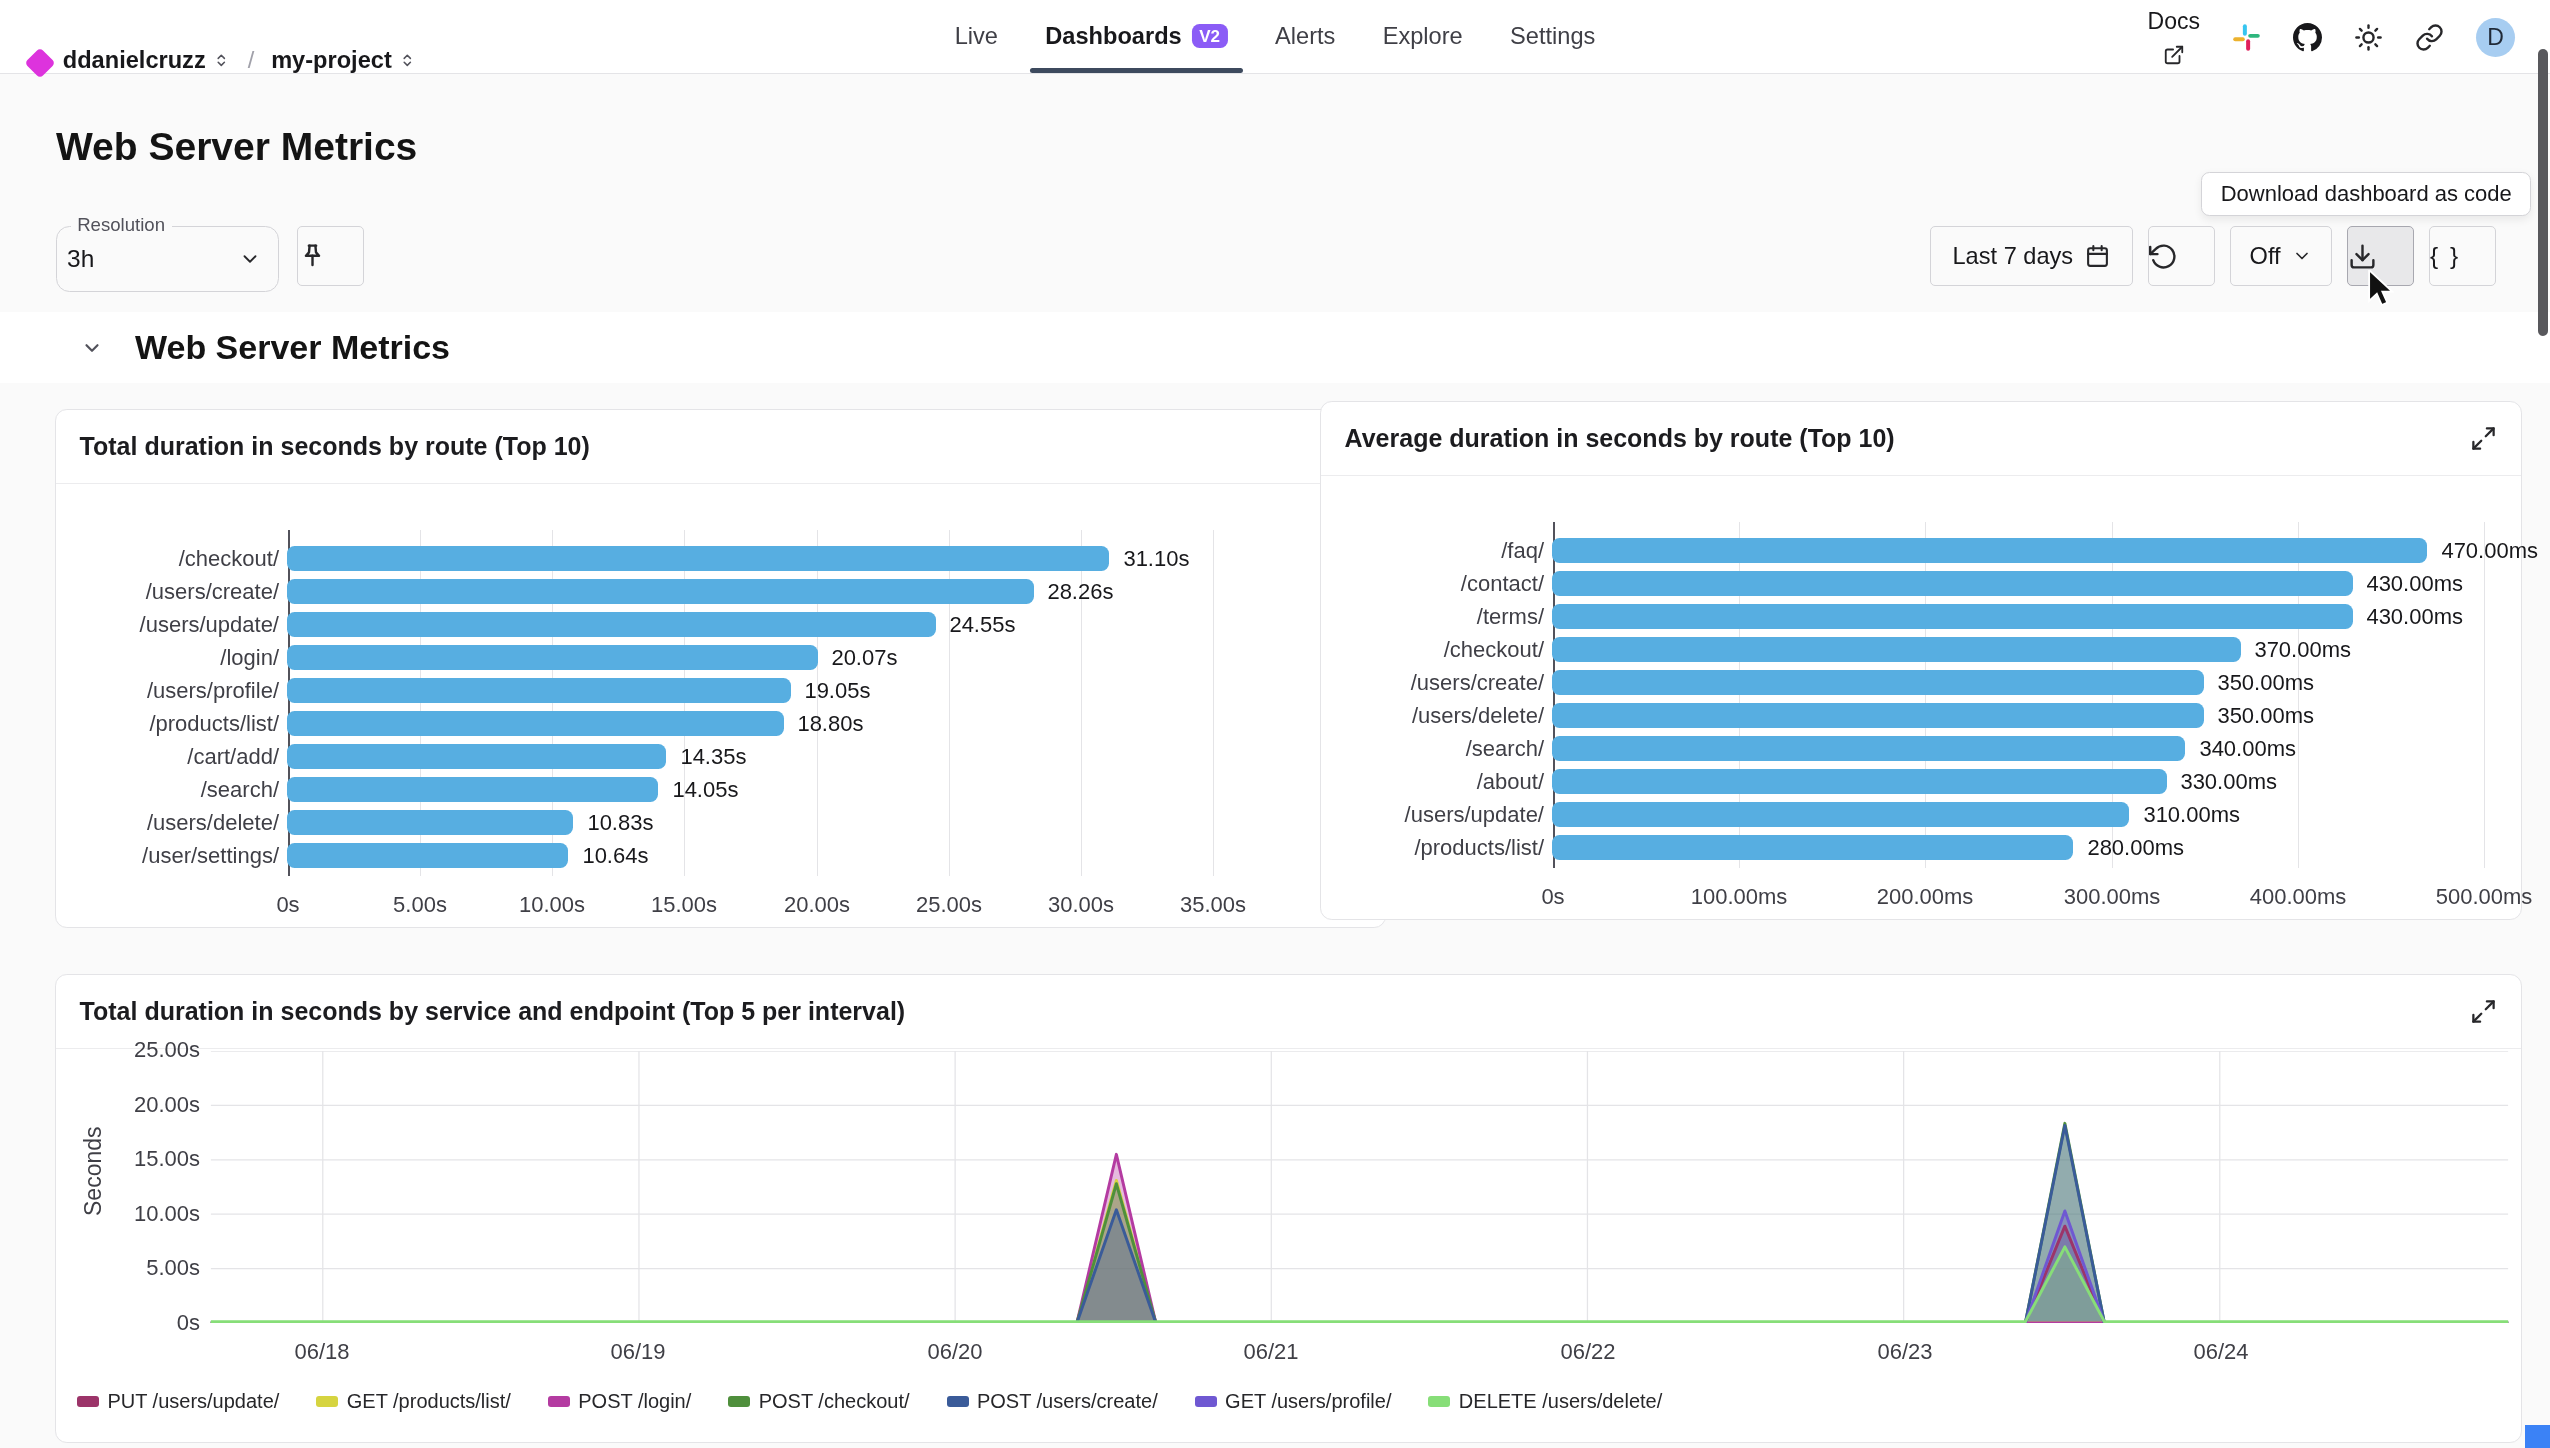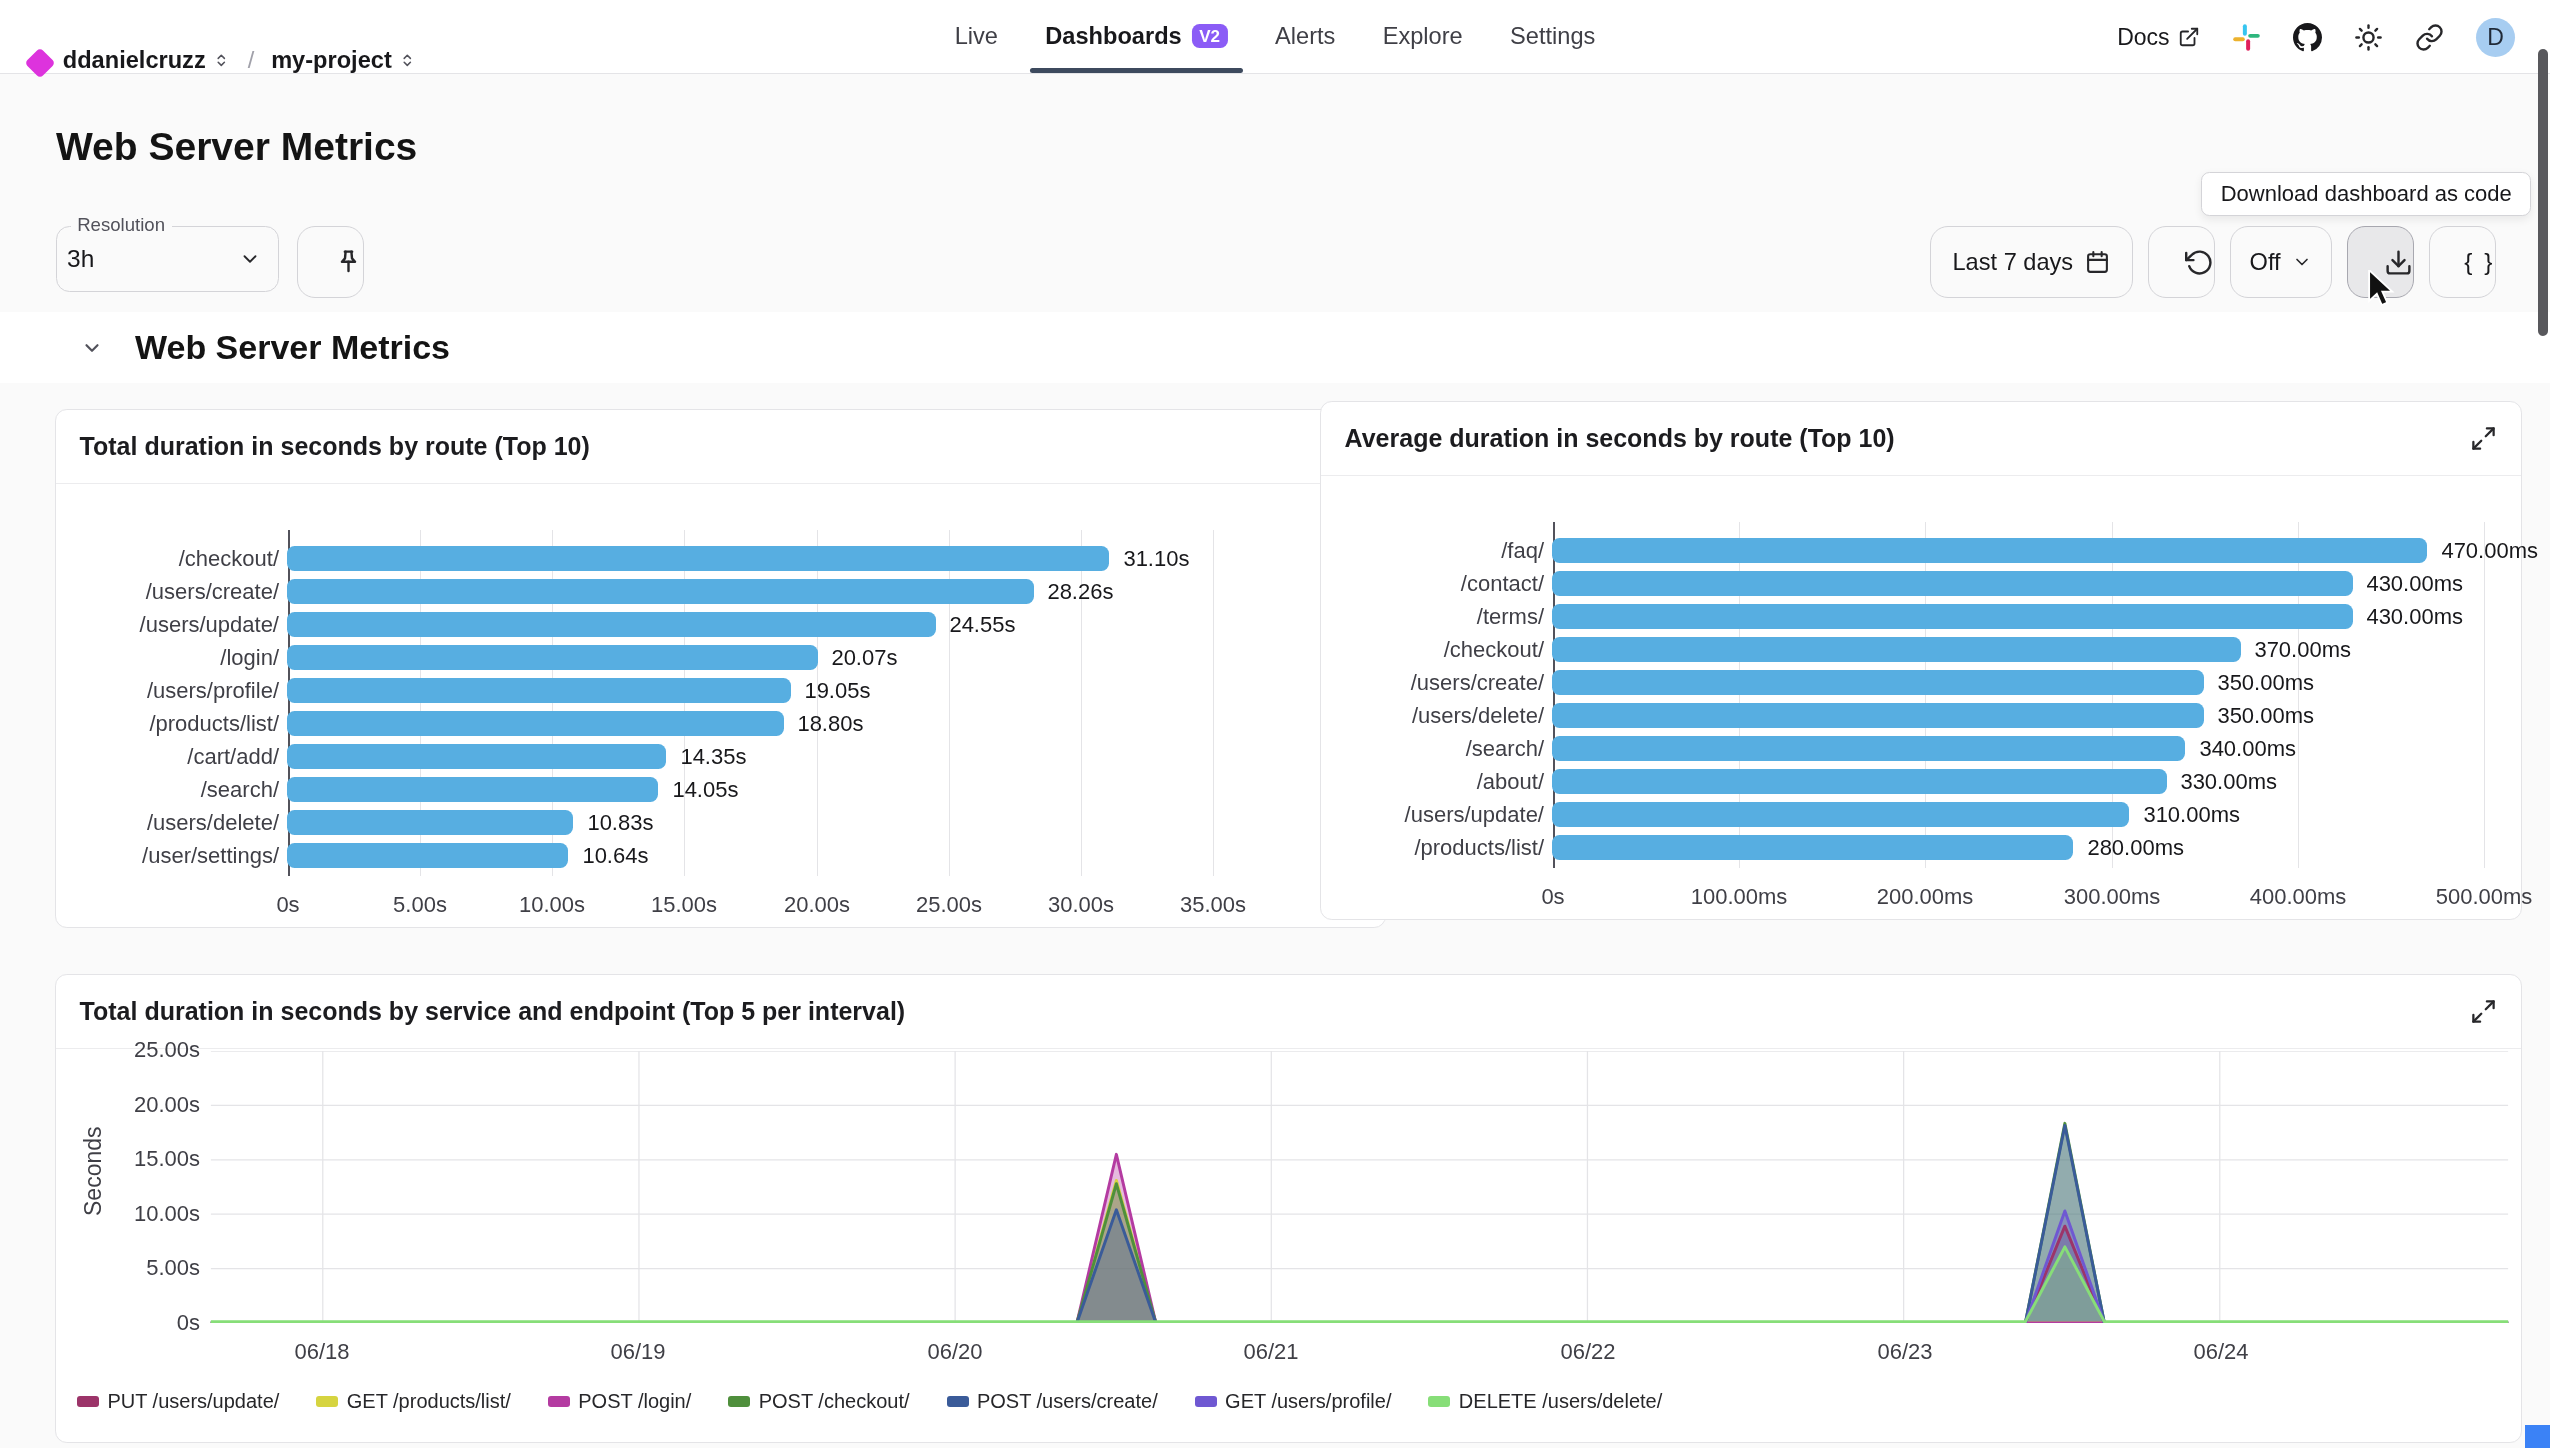--- a/index.html
+++ b/index.html
@@ -12,36 +12,36 @@
   .logo-diamond { width:22px; height:22px; background:#DD33DD; transform:rotate(45deg); border-radius:4.2px; }
   .crumb { font-size:23.6px; font-weight:700; color:#18181b; display:flex; align-items:center; gap:6.7px; cursor:pointer; }
   .crumb svg { width:18.6px; height:18.6px; stroke:#52525b; }
   .crumb-sep { font-size:23.6px; color:#a1a1aa; margin:0 5px; font-weight:400; }
   .nav-tabs { position:absolute; left:50%; transform:translateX(-50%); bottom:0; height:74px; display:flex; gap:44px; align-items:center; }
   .tab { position:relative; height:74px; display:flex; align-items:center; font-size:23.6px; color:#3f3f46; cursor:pointer; padding:0 1.7px; }
   .tab.active { font-weight:700; color:#18181b; }
   .tab.active::after { content:""; position:absolute; left:-13.5px; right:-13.5px; bottom:0; height:5px; border-radius:2.5px; background:#3D4A5E; }
   .badge { margin-left:10px; background:#8b5cf6; color:#fff; font-size:17px; font-weight:700; padding:3.4px 7.6px; border-radius:7.6px; line-height:1; }
   .nav-right { position:absolute; right:35px; top:0; height:74px; display:flex; align-items:center; gap:32px; }
-  .docs-link { display:flex; align-items:center; gap:8.4px; font-size:23px; color:#18181b; cursor:pointer; }
+  .docs-link { display:flex; align-items:center; gap:8.4px; font-size:23px; color:#18181b; cursor:pointer;flex-direction:column; }
   .nav-icon { width:29px; height:29px; display:block; cursor:pointer; }
   .avatar { width:39px; height:39px; border-radius:50%; background:#A7CDF1; display:flex; align-items:center; justify-content:center; font-size:23px; font-weight:500; color:#1f2937; cursor:pointer; }
 
   
   .scroll-thumb { position:absolute; right:2.5px; top:49px; width:10px; height:287px; background:#58585c; border-radius:5px; z-index:50; }
   .blue-corner { position:absolute; right:0; bottom:0; width:25px; height:23.6px; background:#3B82F6; z-index:50; }
 
   
   .page-title { position:absolute; left:56px; top:125px; font-size:39px; font-weight:700; color:#141414; }
 
   
   .select-field { position:absolute; left:56px; top:226px; width:223px; height:66px; border:1.7px solid #d4d4d8; border-radius:13.5px; display:flex; align-items:center; justify-content:space-between; padding:0 17px 0 10px; cursor:pointer; background:#fafafa; }
   .select-field .legend { position:absolute; top:-12.7px; left:13.5px; font-size:18.6px; color:#52525b; background:#fafafa; padding:0 6.7px; }
   .select-field .value { font-size:24.5px; color:#18181b; }
-  .icon-btn, .btn { height:72px; border:1.7px solid #d4d4d8; border-radius:18px; background:#fafafa; display:flex; align-items:center; justify-content:flex-end; gap:11.8px; font-size:23.6px; color:#18181b; cursor:pointer; }
+  .icon-btn, .btn { height:60px; border:1.7px solid #d4d4d8; border-radius:5px; background:#fafafa; display:flex; align-items:center; justify-content:flex-start; gap:11.8px; font-size:23.6px; color:#18181b; cursor:pointer; }
   .pin-btn { position:absolute; left:297px; top:226px; width:67px; }
   .toolbar-right { position:absolute; right:54px; top:226px; display:flex; gap:15px; }
   .toolbar-right .icon-btn { width:67px; }
   .btn.range { padding:0 22px; }
   .btn.live { padding:0 18.6px; }
   .icon-btn.hovered { background:#e8e8ea; border-color:#a8a8b0; }
   .braces { font-size:24.5px; letter-spacing:2.5px; font-weight:400; }
   .ui-icon { stroke:#27272a; fill:none; stroke-width:2; stroke-linecap:round; stroke-linejoin:round; }
 
   .tooltip { position:absolute; top:172px; right:18.6px; height:44px; line-height:42px; background:#fff; border:1.3px solid #d4d4d8; border-radius:8.4px; padding:0 18.6px; font-size:22px; color:#18181b; box-shadow:0 3.4px 8.4px rgba(0,0,0,.07); z-index:40; }

